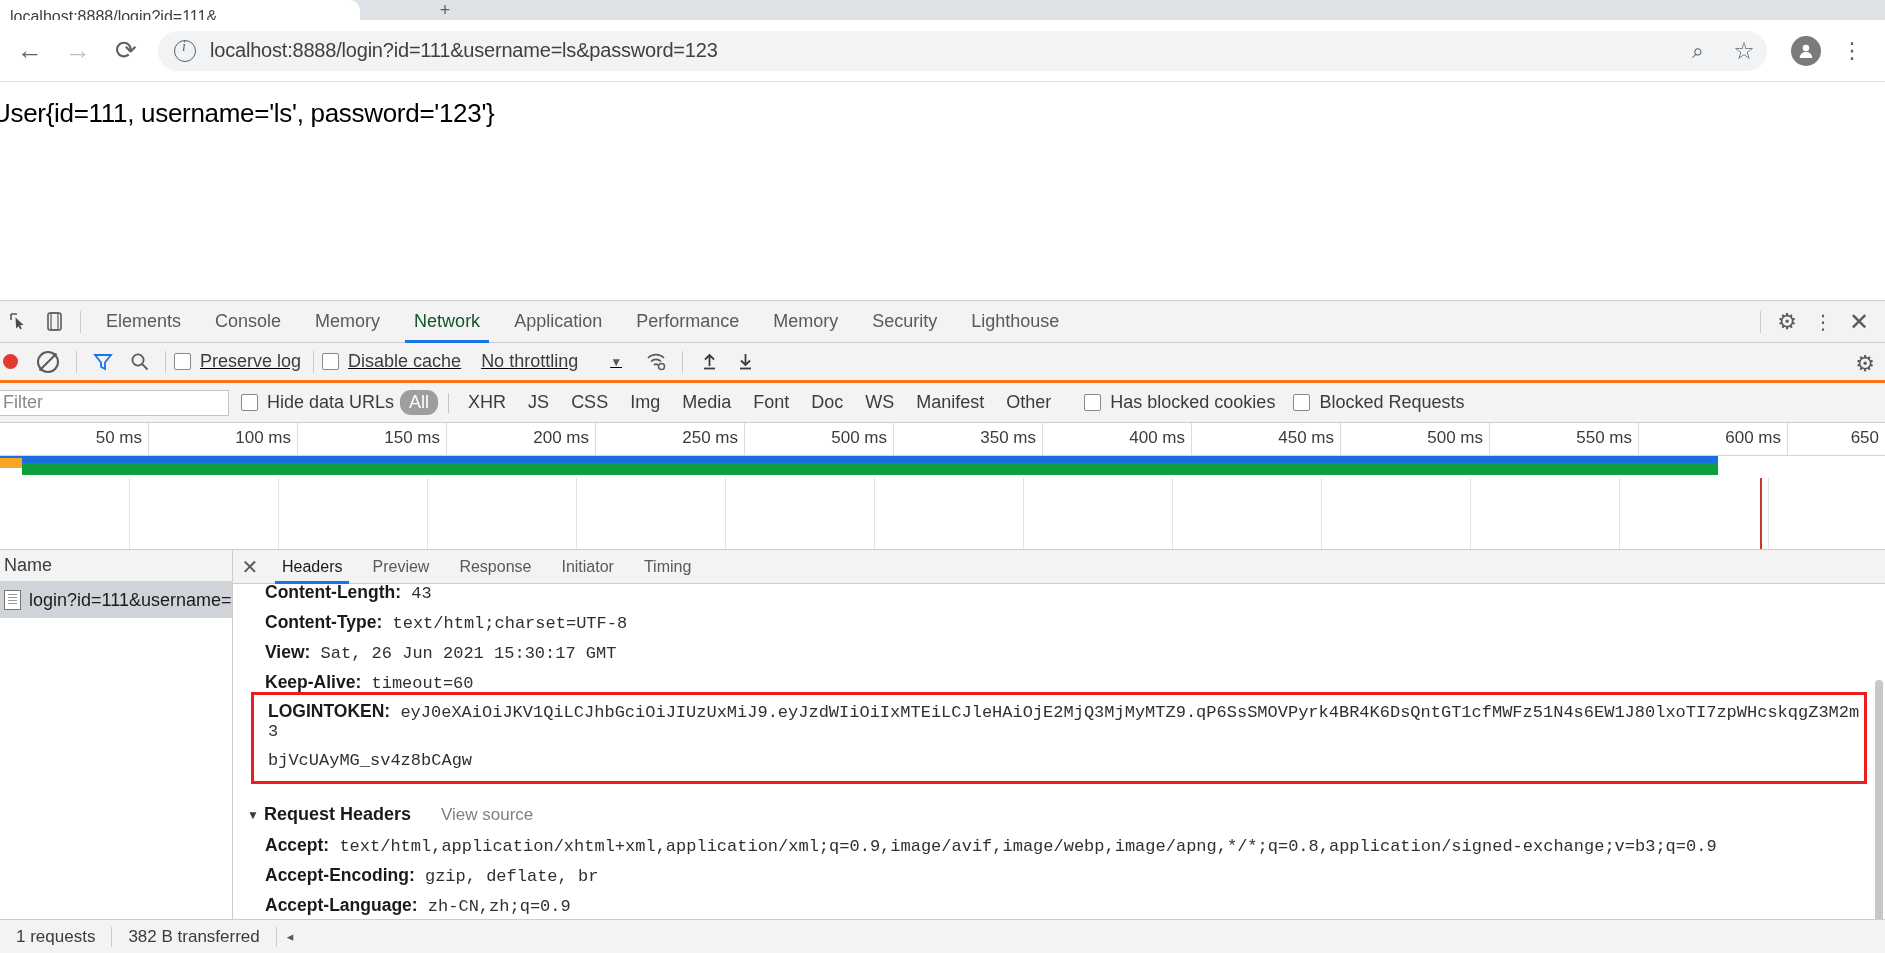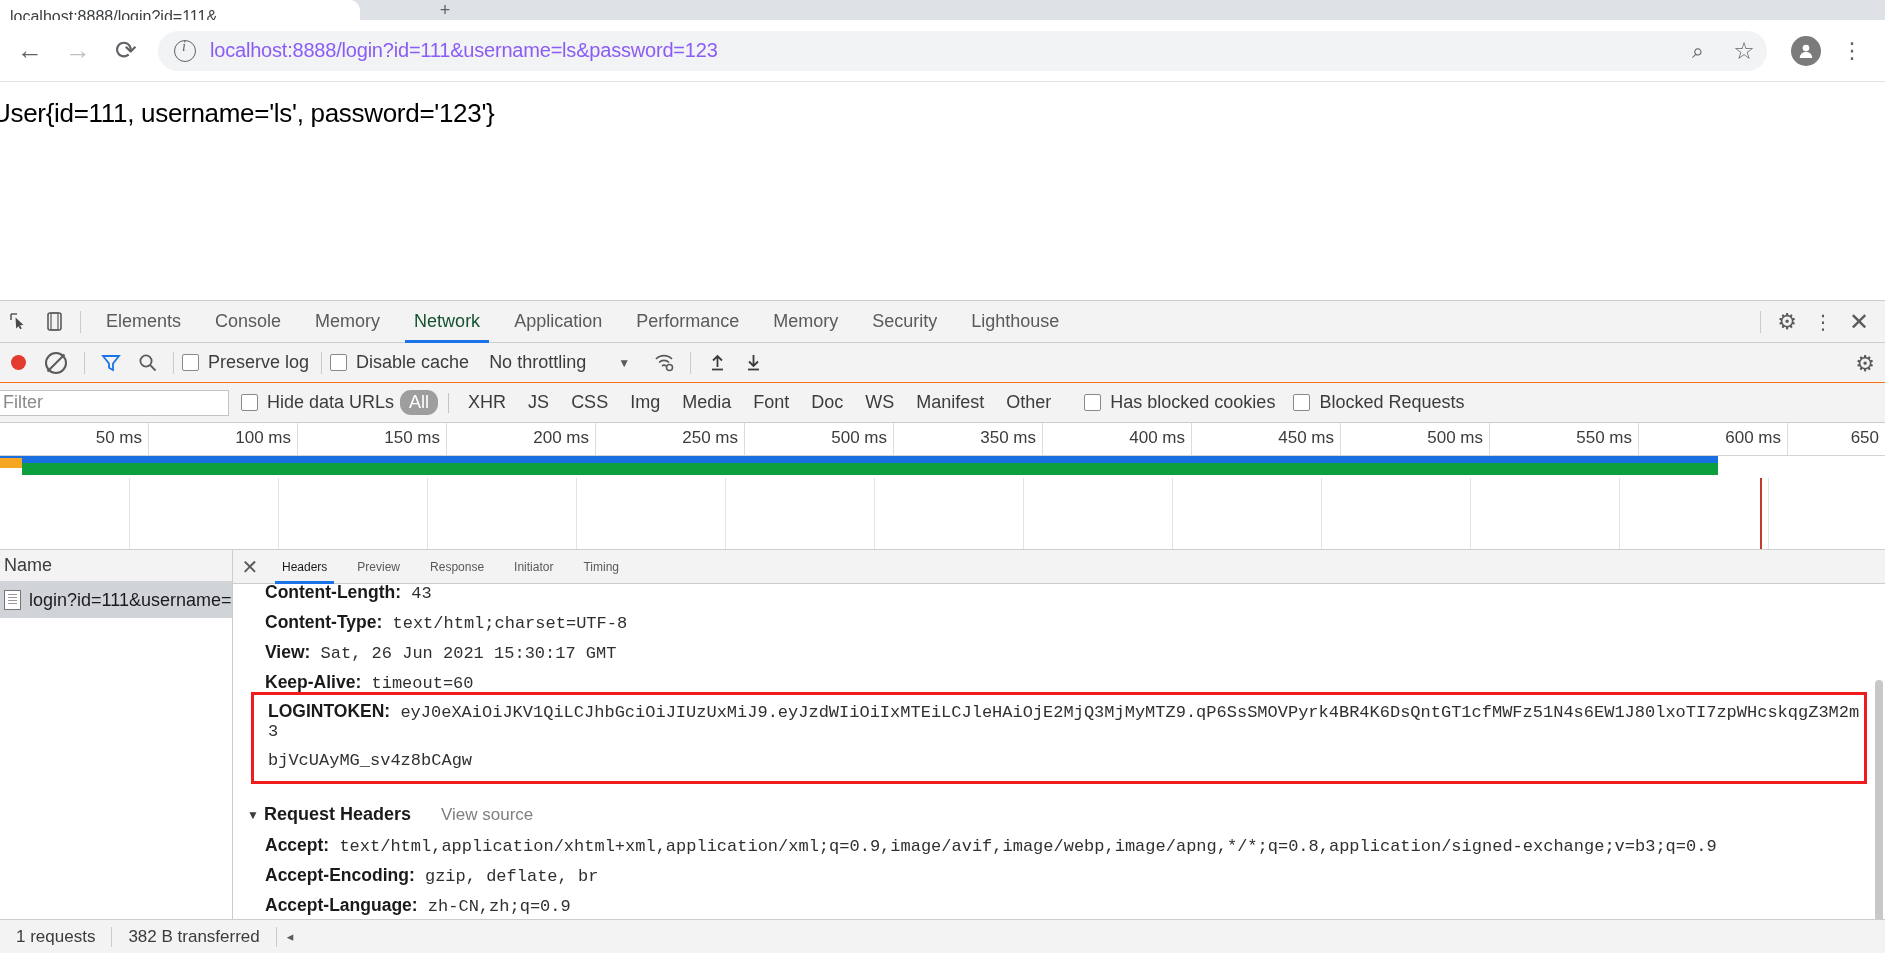--- a/index.html
+++ b/index.html
@@ -50,21 +50,21 @@
   #site-info-icon {
     width: 22px; height: 22px; border: 1.8px solid #5f6368; border-radius: 50%;
     margin-right: 14px; position: relative; flex: 0 0 auto;
   }
   #site-info-icon::after {
     content: "i"; position: absolute; left: 0; top: -2px; width: 18px;
     text-align: center; font-size: 14px; font-style: italic; color: #5f6368;
     font-family: "Liberation Serif", serif;
   }
   #url-text {
-    font-size: 20px; color: #8b5cf6; white-space: nowrap;
+    font-size: 20px; color: #404040; white-space: nowrap;
     letter-spacing: -0.2px;
   }
   .omni-right {
     position: absolute; right: 0; top: 0; height: 40px;
     display: flex; align-items: center;
   }
 
   .toolbar-icon {
     width: 46px; height: 46px; display: flex; align-items: center;
     justify-content: center; color: #5f6368; flex: 0 0 auto;
@@ -120,22 +120,23 @@
     position: absolute; right: 0; top: 0; height: 42px;
     display: flex; align-items: center;
   }
   #dt-settings-icon { font-size: 22px; }
   #dt-kebab-icon { font-size: 20px; }
   #dt-close-icon { font-size: 24px; margin-right: 8px; }
 
   
   #net-toolbar {
     position: relative; height: 40px; background: #f3f3f3;
-    border-bottom: 1px solid #f97316; display: flex; align-items: center;
-    padding-left: 8px;
+    border-bottom: 3px solid #f97316; display: flex; align-items: center;
+    padding-left: 0;
+    text-decoration: underline;
   }
   #record-dot {
     width: 15px; height: 15px; border-radius: 50%; background: #e23a2e;
     margin: 0 14px 0 3px; flex: 0 0 auto;
   }
   #clear-icon {
     width: 22px; height: 22px; border: 2px solid #5a5a5a; border-radius: 50%;
     position: relative; flex: 0 0 auto; margin-right: 4px;
   }
   #clear-icon::after {
@@ -235,21 +236,21 @@
   }
 
   #details { flex: 1 1 auto; display: flex; flex-direction: column; min-width: 0; }
   #details-tabbar {
     height: 34px; background: #f3f3f3; border-bottom: 1px solid #cdcdcd;
     display: flex; align-items: center; flex: 0 0 auto;
   }
   #details-close { width: 34px; text-align: center; font-size: 20px; color: #5a5a5a; flex: 0 0 auto; }
   .det-tab {
     height: 34px; padding: 0 15px; display: flex; align-items: center;
-    font-size: 12px; color: #5a5a5a; position: relative; flex: 0 0 auto;
+    font-size: 16px; color: #5a5a5a; position: relative; flex: 0 0 auto;
     white-space: nowrap;
   }
   .det-tab.active { color: #1a1a1a; }
   .det-tab.active::after {
     content: ""; position: absolute; left: 8px; right: 8px; bottom: 0;
     height: 3px; background: #1a73e8;
   }
 
   #headers-pane {
     flex: 1 1 auto; position: relative; overflow: hidden;

